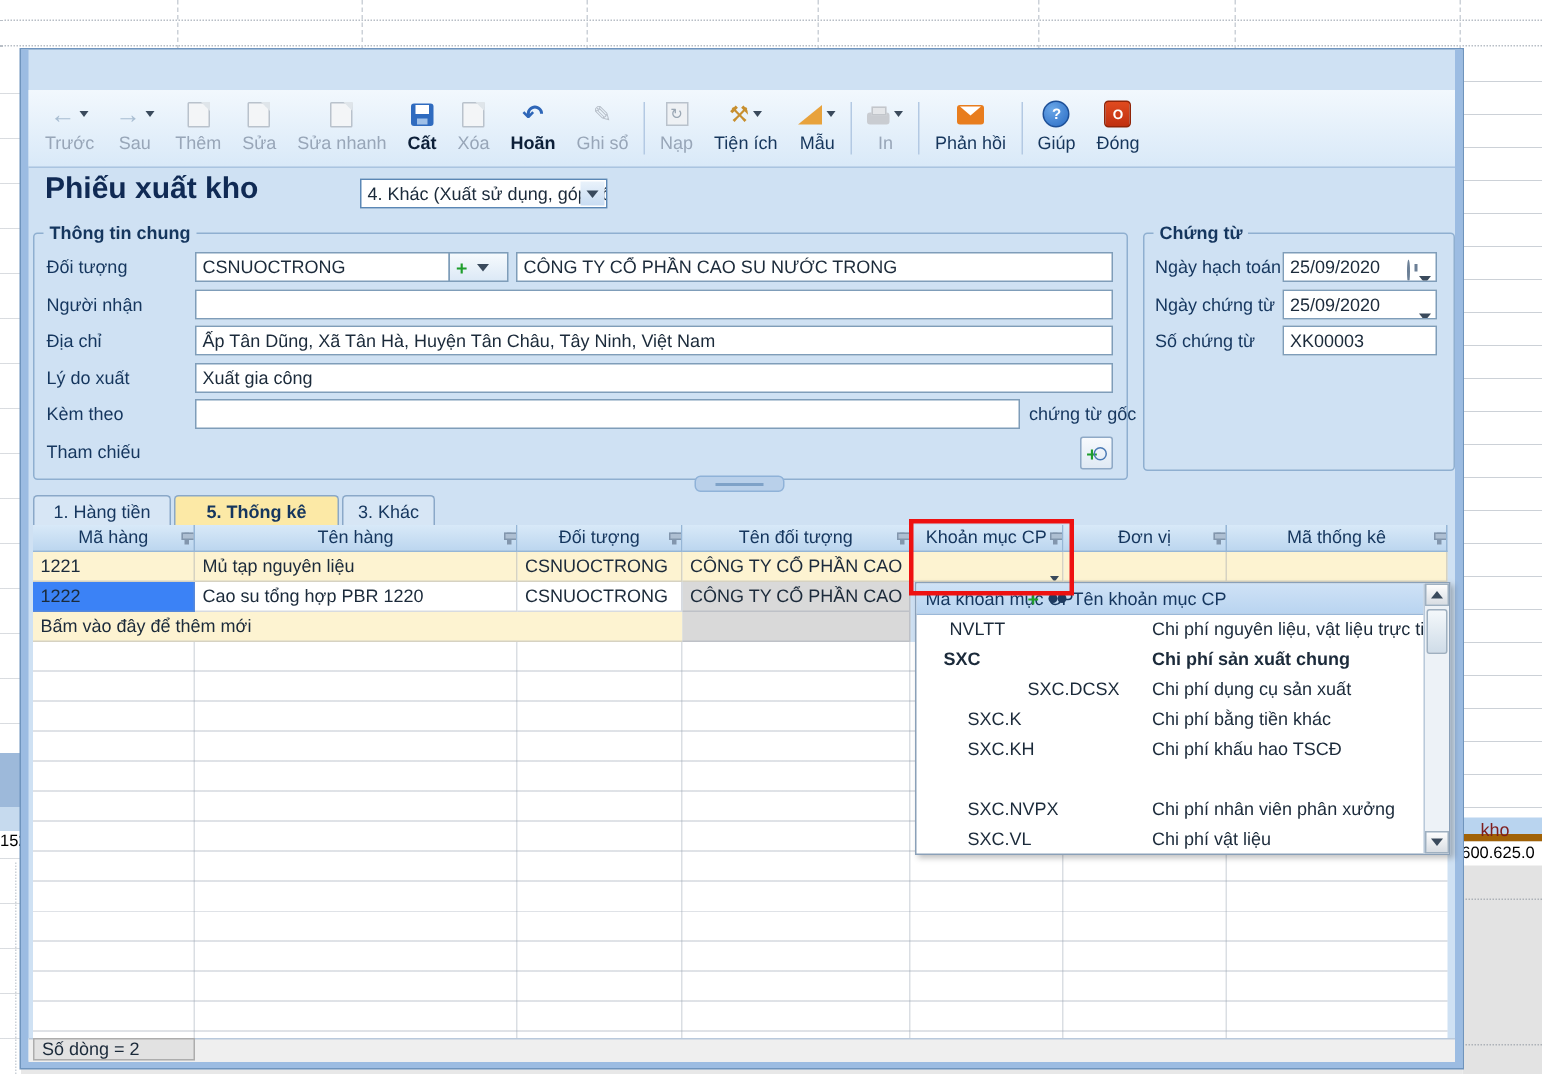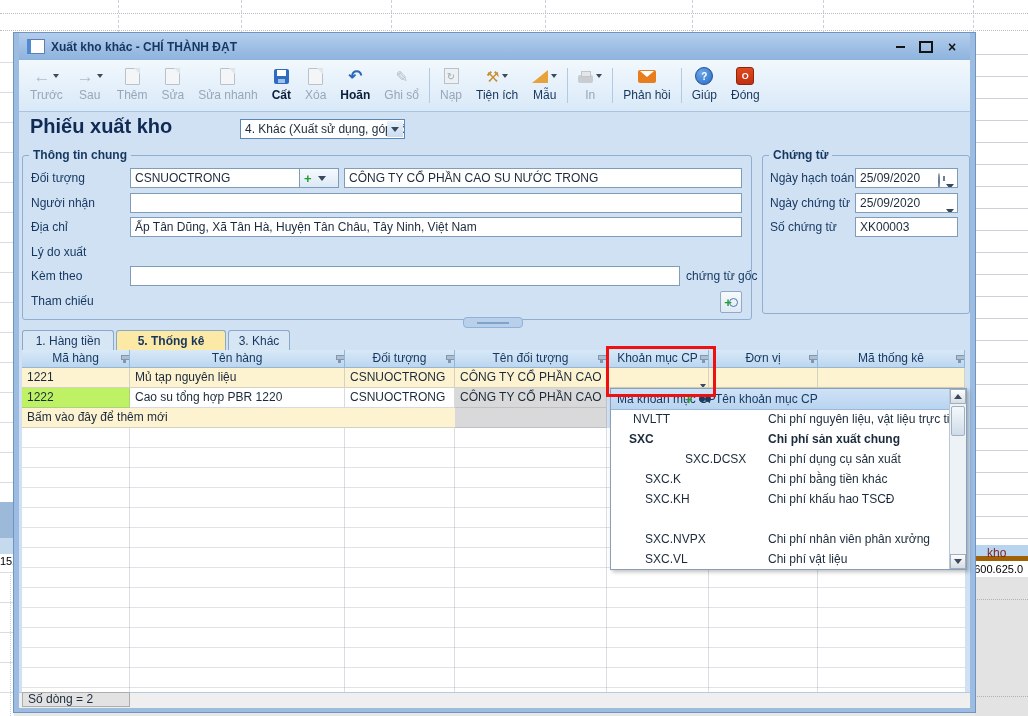--- a/index.html
+++ b/index.html
@@ -121,33 +121,20 @@
   <div class="abs" style="left:0;top:505px;width:14px;height:16px;background:#c6daee;"></div>
   <div class="abs" style="left:0;top:521px;width:14px;height:14px;background:#fff;font-size:11px;line-height:14px;color:#000;">
     <span>152</span>
   </div>
   <div class="dashv" style="left:10px;top:542px;height:141px;border-left-style:dotted;"></div>
 </div>
 <div class="abs" style="left:14px;top:712px;width:961px;height:4px;background:#e8e8e8;"></div>
 
 <div class="dialog">
 
-  <div class="titlebar">
-    <span class="notebook"></span>
-    <span style="flex:1;">Xuất kho khác - CHÍ THÀNH ĐẠT</span>
-    <span class="win-btn">
-        <span class="glyph-min"></span>
-      </span>
-    <span class="win-btn">
-        <span class="glyph-max"></span>
-      </span>
-    <span class="win-btn">
-        <span class="glyph-close">×</span>
-      </span>
-  </div>
 
   <div class="toolbar">
     <div class="tb-btn disabled">
       <span class="ic">
           <span class="arrow-glyph">←</span>
           <span class="caret sm"></span>
         </span>
       <span class="lb">Trước</span>
     </div>
     <div class="tb-btn disabled">
@@ -269,20 +256,21 @@
   </div>
   <div class="textbox" style="left:325px;top:135px;width:398px;"><span>CÔNG TY CỔ PHẦN CAO SU NƯỚC TRONG</span></div>
 
   <div class="label" style="left:12px;top:160px;">Người nhận</div>
   <div class="textbox" style="left:111px;top:160px;width:612px;"><span></span></div>
 
   <div class="label" style="left:12px;top:184px;">Địa chỉ</div>
   <div class="textbox" style="left:111px;top:184px;width:612px;"><span>Ấp Tân Dũng, Xã Tân Hà, Huyện Tân Châu, Tây Ninh, Việt Nam</span></div>
 
   <div class="label" style="left:12px;top:209px;">Lý do xuất</div>
+  <div class="textbox" style="left:111px;top:209px;width:612px;"><span>Xuất gia công</span></div>
 
   <div class="label" style="left:12px;top:233px;">Kèm theo</div>
   <div class="textbox" style="left:111px;top:233px;width:550px;"><span></span></div>
   <div class="label" style="left:667px;top:233px;">chứng từ gốc</div>
 
   <div class="label" style="left:12px;top:258px;">Tham chiếu</div>
   <div class="refbtn" style="left:701px;top:258px;">
     <span class="plus">+</span>
       <span class="ring"></span>
   </div>
@@ -327,21 +315,21 @@
     <div class="cell" style="left:436px;top:335px;width:152px;background:#fdf3d1;"><span>CÔNG TY CỔ PHẦN CAO</span></div>
     <div class="cell" style="left:588px;top:335px;width:102px;background:#fdf3d1;">
       <span></span>
       <span class="abs" style="right:2px;top:7px;"><span class="caret sm"></span></span>
     </div>
     <div class="cell" style="left:690px;top:335px;width:109px;background:#fdf3d1;"><span></span></div>
     <div class="cell" style="left:799px;top:335px;width:147px;background:#fdf3d1;"><span></span></div>
   </div>
 
   <div>
-    <div class="cell" style="left:3px;top:355px;width:108px;background:#bef264;"><span>1222</span></div>
+    <div class="cell" style="left:3px;top:355px;width:108px;background:#3b82f6;"><span>1222</span></div>
     <div class="cell" style="left:111px;top:355px;width:215px;background:#ffffff;"><span>Cao su tổng hợp PBR 1220</span></div>
     <div class="cell" style="left:326px;top:355px;width:110px;background:#ffffff;"><span>CSNUOCTRONG</span></div>
     <div class="cell" style="left:436px;top:355px;width:152px;background:#d9d9d9;"><span>CÔNG TY CỔ PHẦN CAO</span></div>
   </div>
 
   <div class="cell" style="left:3px;top:375px;width:433px;background:#fdf3d1;border-right:none;"><span>Bấm vào đây để thêm mới</span></div>
   <div class="cell" style="left:436px;top:375px;width:152px;background:#d9d9d9;"></div>
 
   <div class="gridlines" style="left:3px;top:395px;width:943px;height:264px;background-color:#ffffff;"></div>
   <div class="vline" style="left:110px;top:395px;height:264px;"></div>

